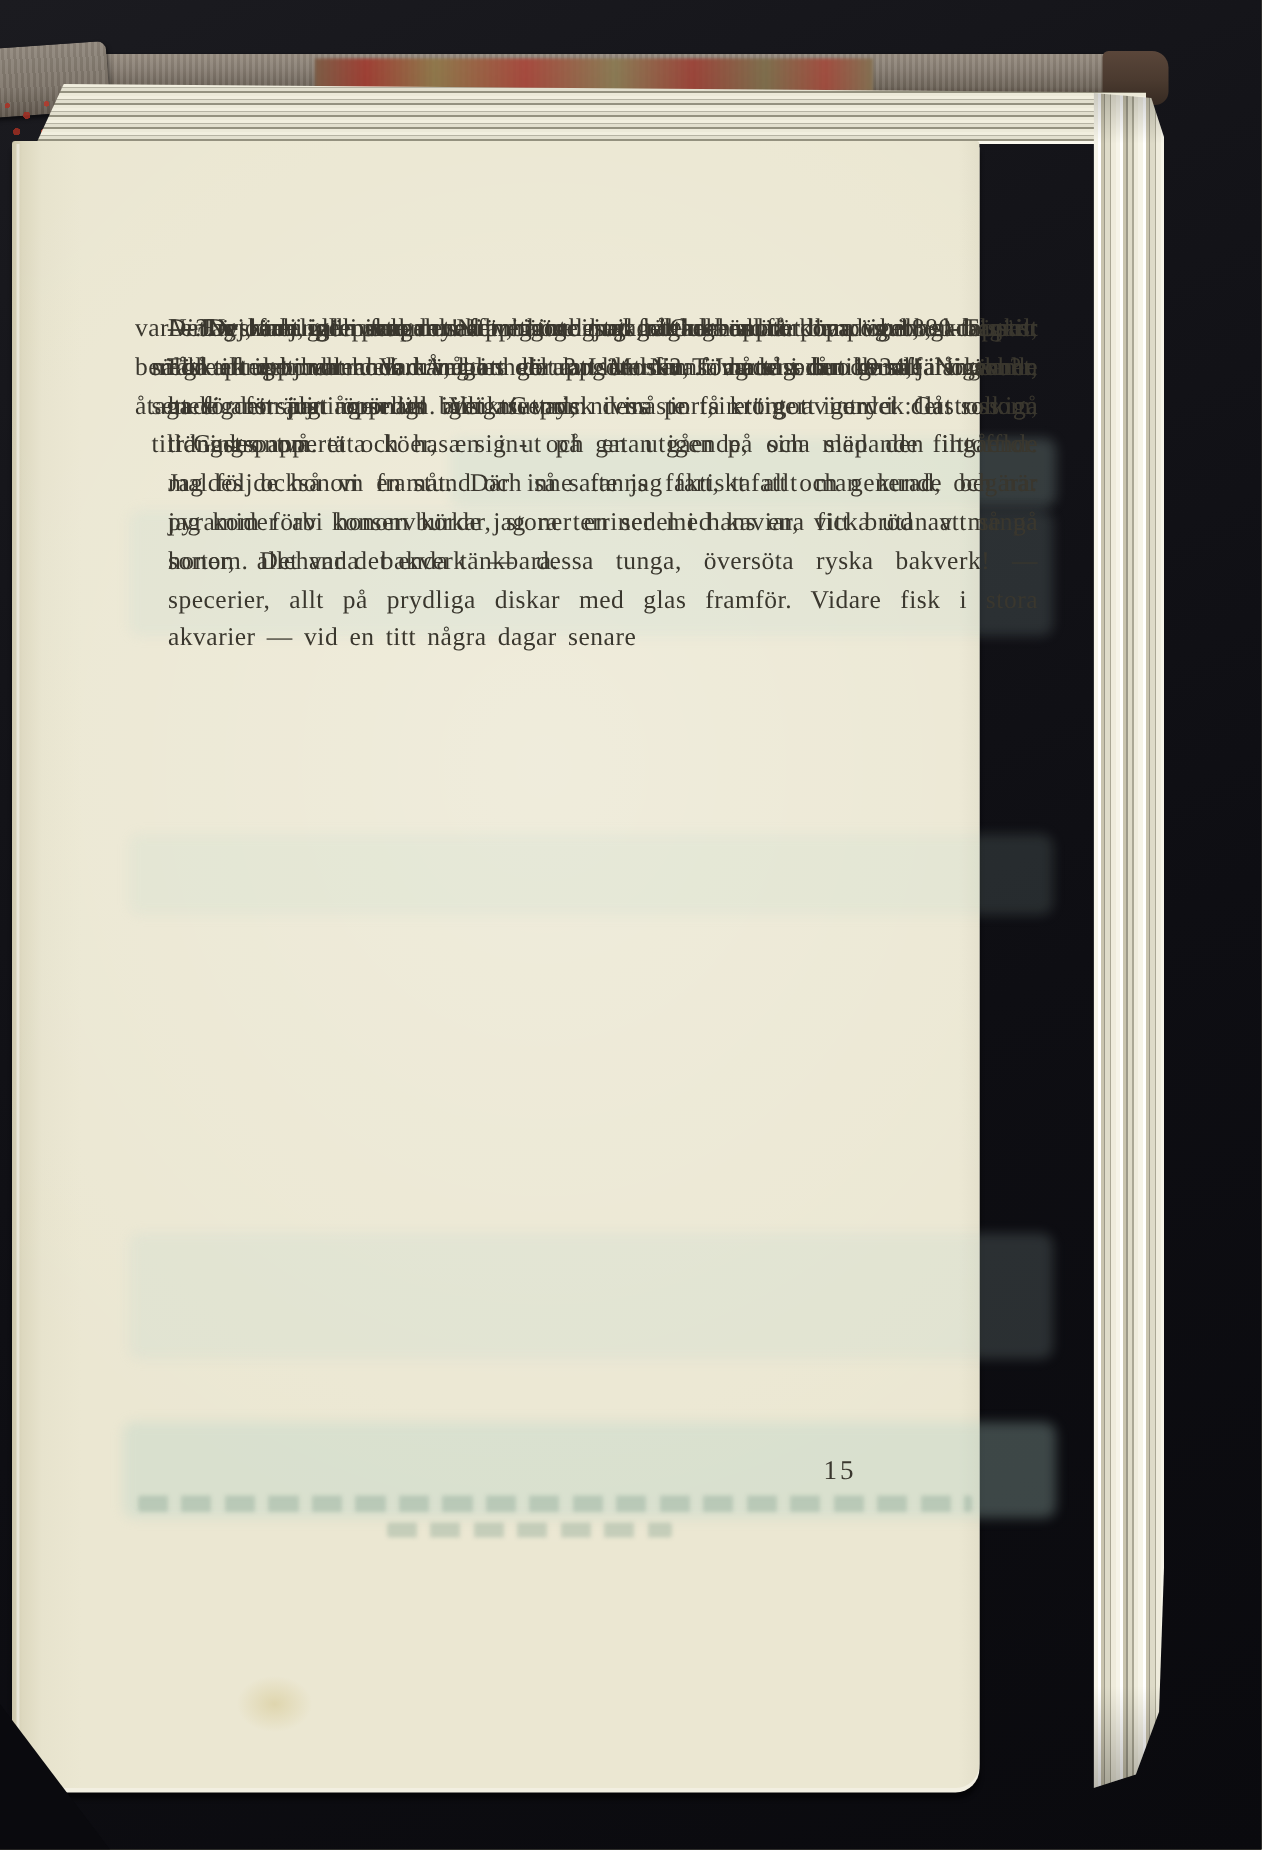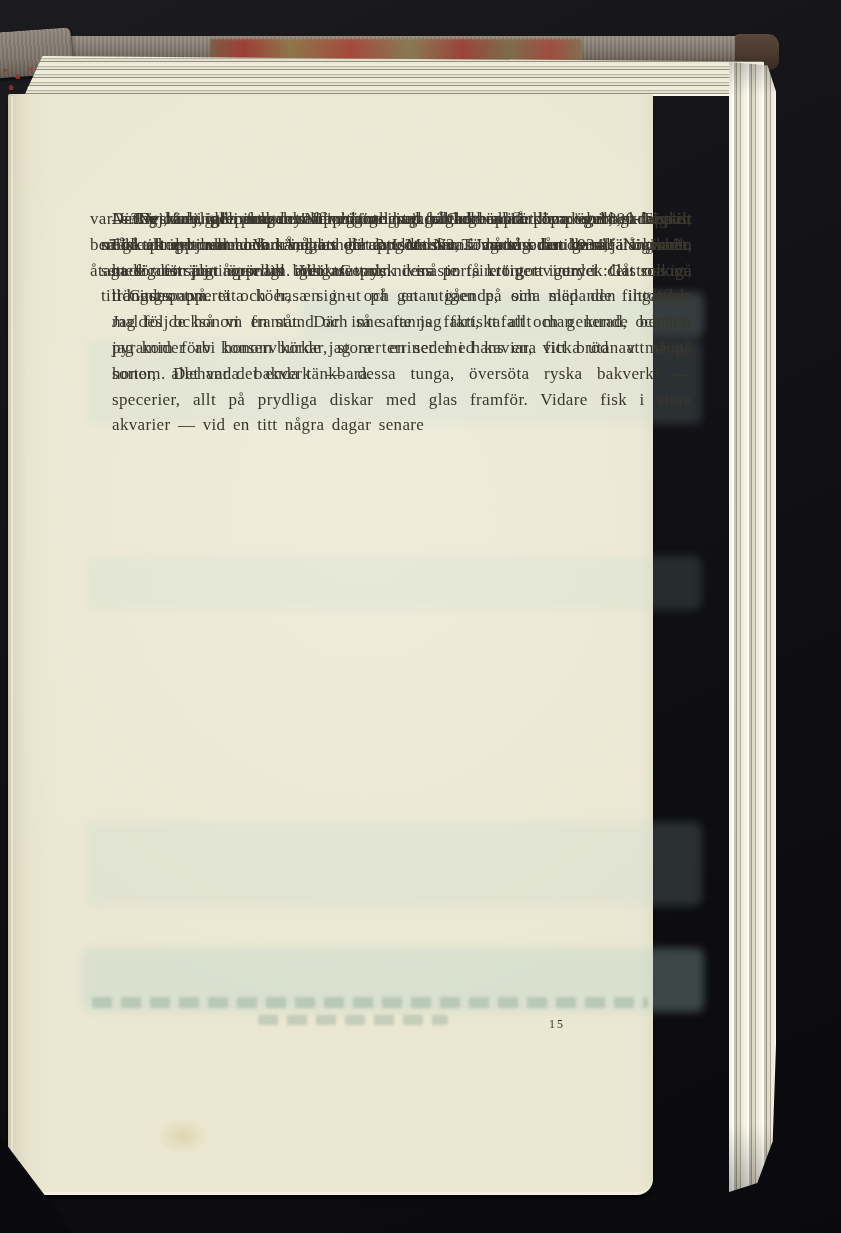--- a/index.html
+++ b/index.html
@@ -92,22 +92,22 @@
   .textblock{
     left:82px;top:112px;width:602px;
     color:var(--ink);font-size:17px;line-height:25.8px;
     text-align:justify;letter-spacing:.02em;word-spacing:.17em;
   }
   .textblock p{position:static;margin:0;}
   .textblock p.indent-dash{text-indent:11px;}
   .textblock p.indent-plain{text-indent:22px;}
   .textblock em{}
   .pagenum{
-    left:541px;top:923px;color:var(--ink);
-    font-size:12px;letter-spacing:2px;font-variant-numeric:oldstyle-nums;
+    left:541px;top:876px;color:var(--ink);
+    font-size:18px;letter-spacing:2px;font-variant-numeric:oldstyle-nums;
   }
 
   .wedge{left:0;top:1136px;width:74px;height:98px;background:#0a0a0e;
     clip-path:polygon(0 0,100% 100%,0 100%);}
 </style>
 </head>
 <body>
 
 <div class="scene" style="--page-bg: #ebe7d2; --ink: #3a372e;">
 

